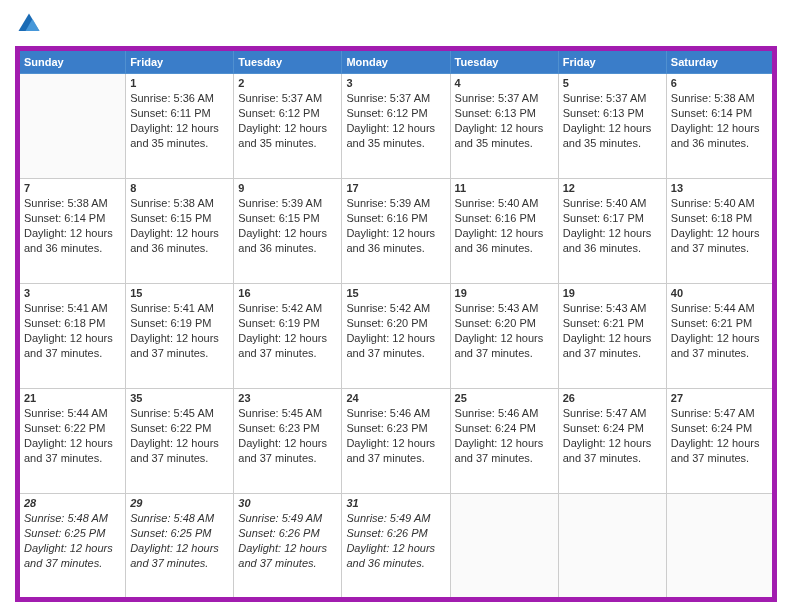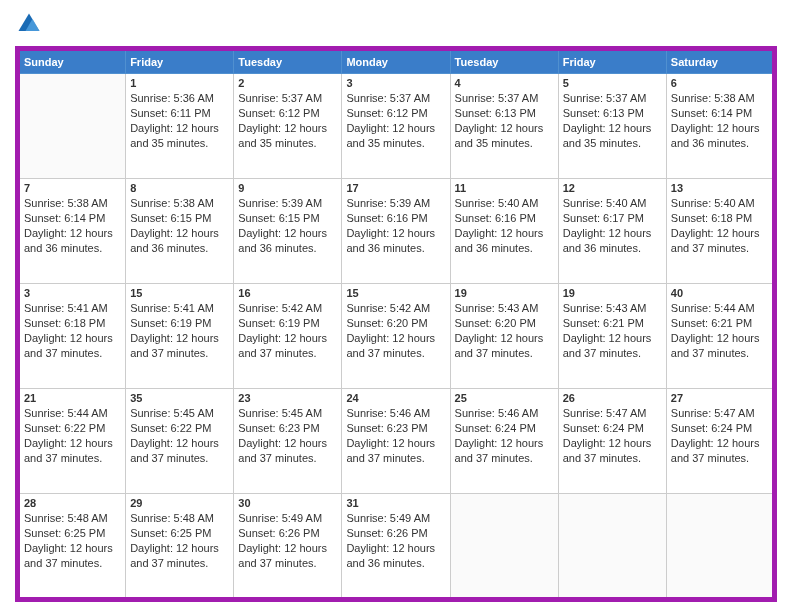--- a/index.html
+++ b/index.html
@@ -95,20 +95,21 @@
     .day-info {
       font-size: 11px;
       color: #333;
       line-height: 1.35;
     }
     .empty-cell {
       background: #fafafa;
     }
     tr:last-child td {
       height: 75px;
+      font-style: italic;
     }
   </style>
 </head>
 <body>
 
 <div class="page">
   <div class="header">
     <div class="logo">
       <svg class="logo-icon" viewBox="0 0 32 32">
         <polygon points="16,4 28,24 4,24" fill="#1a6bb5"></polygon>

